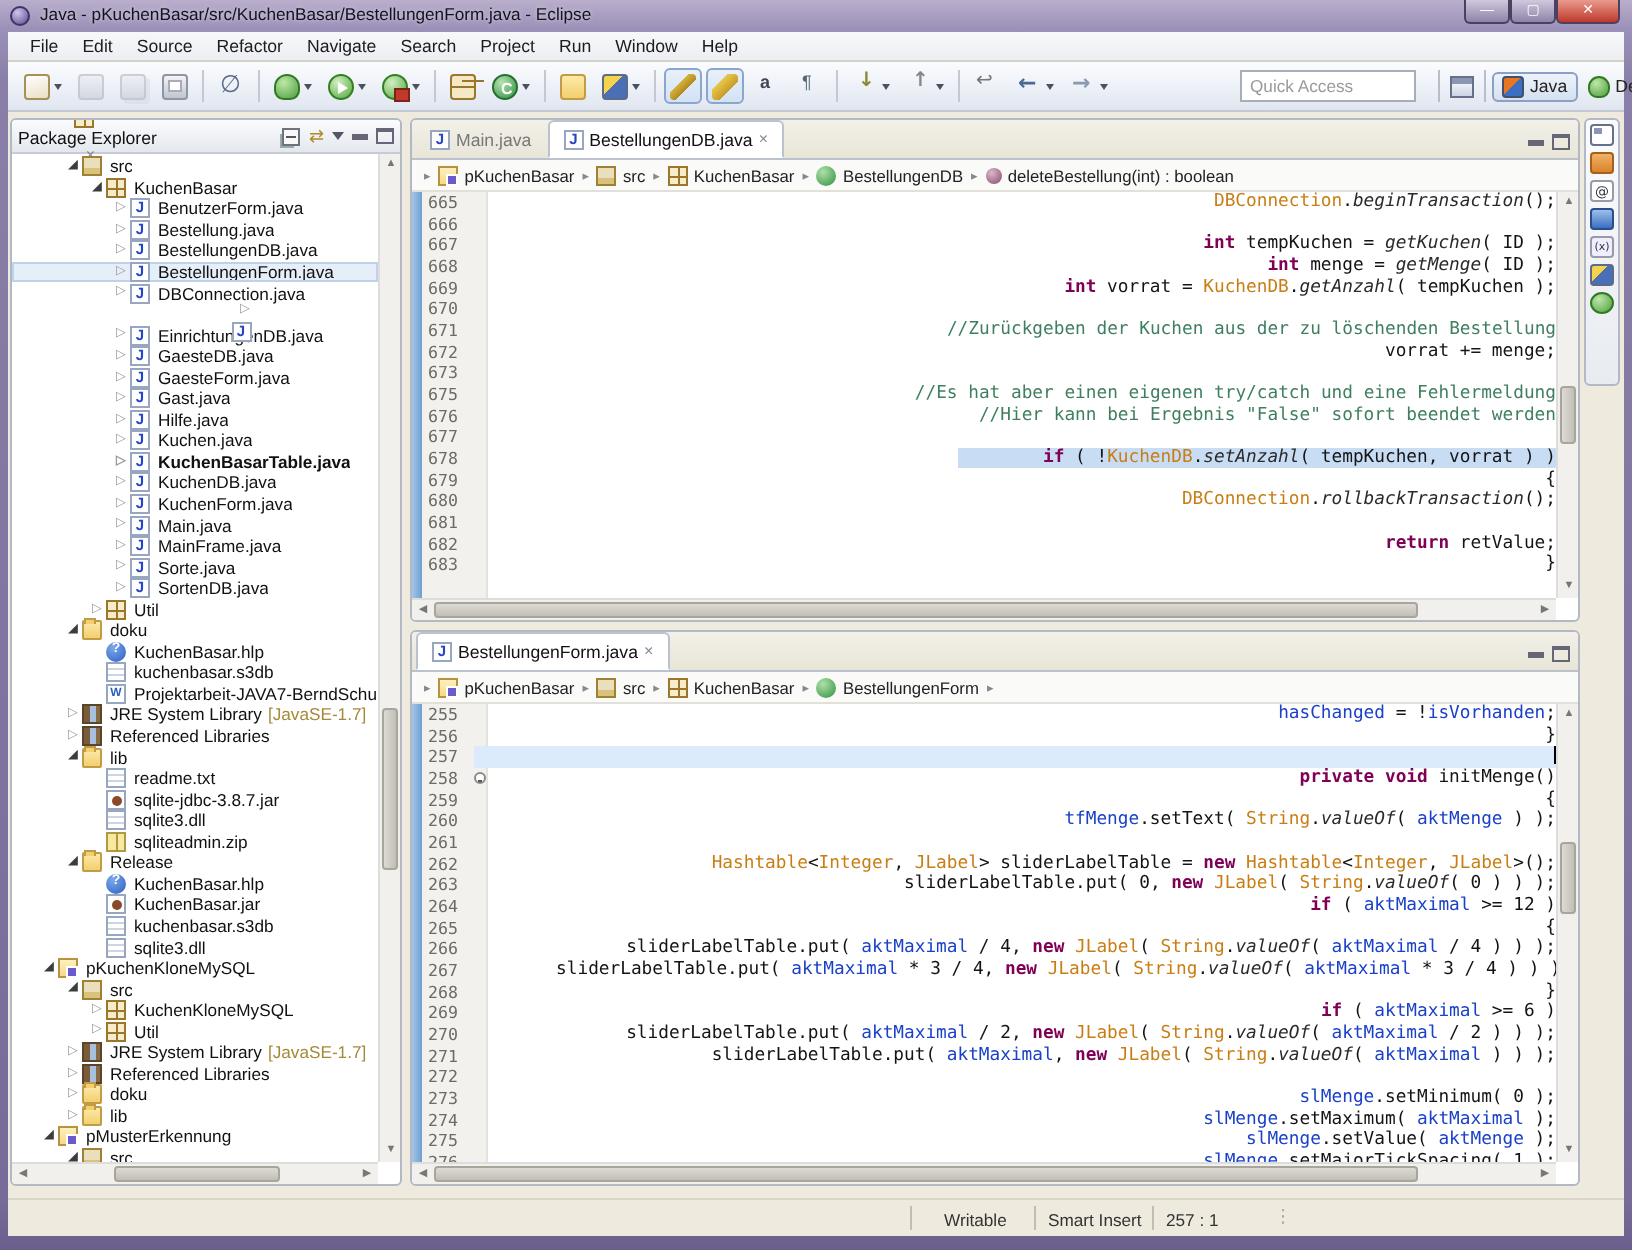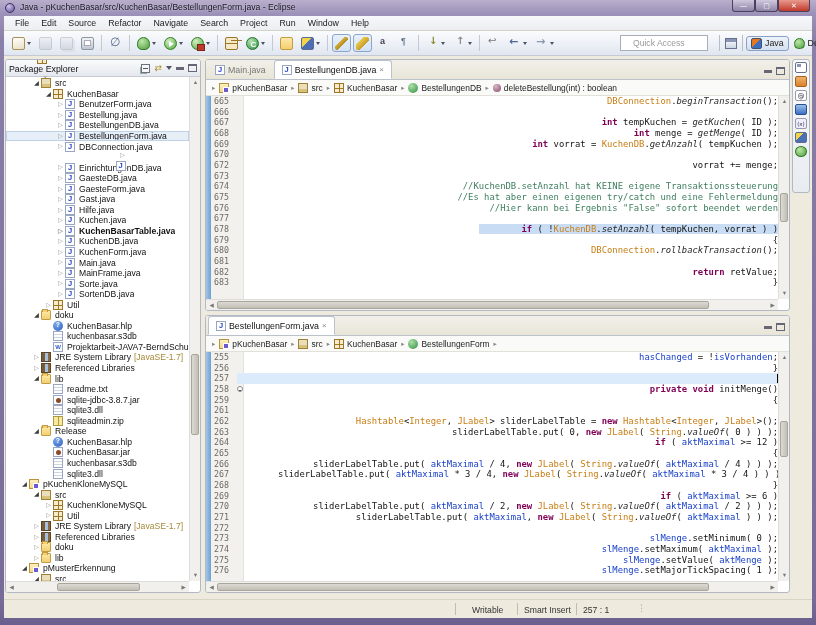--- a/index.html
+++ b/index.html
@@ -52,21 +52,21 @@
   .tk-mark{background:linear-gradient(135deg,transparent 35%,#d8b43c 35%,#b48a20 60%,transparent 60%);}
   .tk-pen{background:linear-gradient(135deg,transparent 30%,#e8c84a 30%,#c89a28 65%,transparent 65%);}
   .tk-a::after{content:"a";position:absolute;left:3px;top:-1px;font:bold 9px "Liberation Sans",sans-serif;color:#445;}
   .tk-para::after{content:"¶";position:absolute;left:3px;top:-1px;font:9px "Liberation Sans",sans-serif;color:#567;}
   .tk-next::after{content:"↓";position:absolute;left:3px;top:-2px;font:bold 10px "DejaVu Sans",sans-serif;color:#8a8a30;}
   .tk-prev::after{content:"↑";position:absolute;left:3px;top:-2px;font:bold 10px "DejaVu Sans",sans-serif;color:#888;}
   .tk-lastedit::after{content:"↩";position:absolute;left:1px;top:-2px;font:10px "DejaVu Sans",sans-serif;color:#777;}
   .tk-back::after{content:"←";position:absolute;left:1px;top:-2px;font:bold 11px "DejaVu Sans",sans-serif;color:#4a6898;}
   .tk-fwd::after{content:"→";position:absolute;left:1px;top:-2px;font:bold 11px "DejaVu Sans",sans-serif;color:#8a98b0;}
   .qa{position:absolute;left:616px;top:4px;width:88px;height:16px;border:1px solid #a8aeb8;font:8.6px "Liberation Sans",sans-serif;
-      padding:1px 12px;color:#333;background:#fff;}
+      padding:1px 4px;color:#333;background:#fff;}
   .qa::placeholder{color:#9a9a9a;}
   .persp{position:absolute;left:712px;top:2px;display:flex;align-items:center;height:20px;}
   .psep{width:1px;height:16px;background:#b8bdc8;margin:0 3px;}
   .pico{width:12px;height:11px;border:1px solid #66708a;background:linear-gradient(#fff,#ccd4e4);position:relative;margin:0 2px;}
   .pico::after{content:"";position:absolute;left:0;right:0;top:0;height:3px;background:#8a96b4;}
   .pbtn{display:flex;align-items:center;border:1px solid transparent;border-radius:3px;padding:1px 4px;font-size:8.8px;color:#222;}
   .pbtn.active{background:linear-gradient(#eef3fa,#d4e0f0);border-color:#8aa0c4;}
   .ji{width:11px;height:11px;margin-right:3px;border-radius:2px;background:linear-gradient(135deg,#e87820 45%,#3b6fc4 45%);border:1px solid #44506a;}
   .bugi{width:11px;height:11px;margin-right:3px;border-radius:55% 55% 45% 45%;background:radial-gradient(circle at 35% 30%,#bde8a8,#4e9e3d);border:1px solid #2f7a24;}
   
@@ -644,33 +644,33 @@
                 <span class="lnum">669</span>
                 <span class="lfold"></span>
                 <span class="ltext"><span class="sp">        </span><span class="sk">int</span><span class="sp"> vorrat = </span><span class="st">KuchenDB</span><span class="sp">.</span><span class="sm">getAnzahl</span><span class="sp">( tempKuchen );</span></span>
               </div>
               <div class="crow">
                 <span class="lnum">670</span>
                 <span class="lfold"></span>
                 <span class="ltext"></span>
               </div>
               <div class="crow">
+                <span class="lnum">671</span>
+                <span class="lfold"></span>
+                <span class="ltext"><span class="sp">        </span><span class="sc">//Zurückgeben der Kuchen aus der zu löschenden Bestellung</span></span>
+              </div>
+              <div class="crow">
                 <span class="lnum">672</span>
                 <span class="lfold"></span>
                 <span class="ltext"><span class="sp">        vorrat += menge;</span></span>
               </div>
               <div class="crow">
                 <span class="lnum">673</span>
                 <span class="lfold"></span>
                 <span class="ltext"></span>
-              </div>
-              <div class="crow">
-                <span class="lnum">674</span>
-                <span class="lfold"></span>
-                <span class="ltext"><span class="sp">        </span><span class="sc">//KuchenDB.setAnzahl hat KEINE eigene Transaktionssteuerung</span></span>
               </div>
               <div class="crow">
                 <span class="lnum">675</span>
                 <span class="lfold"></span>
                 <span class="ltext"><span class="sp">        </span><span class="sc">//Es hat aber einen eigenen try/catch und eine Fehlermeldung</span></span>
               </div>
               <div class="crow">
                 <span class="lnum">676</span>
                 <span class="lfold"></span>
                 <span class="ltext"><span class="sp">        </span><span class="sc">//Hier kann bei Ergebnis "False" sofort beendet werden</span></span>
@@ -782,20 +782,25 @@
                 <span class="lnum">258</span>
                 <span class="lfold">
                   <span class="foldm"></span>
                 </span>
                 <span class="ltext"><span class="sp">  </span><span class="sk">private</span><span class="sp"> </span><span class="sk">void</span><span class="sp"> initMenge()</span></span>
               </div>
               <div class="crow">
                 <span class="lnum">259</span>
                 <span class="lfold"></span>
                 <span class="ltext"><span class="sp">  {</span></span>
+              </div>
+              <div class="crow">
+                <span class="lnum">260</span>
+                <span class="lfold"></span>
+                <span class="ltext"><span class="sp">    </span><span class="sf">tfMenge</span><span class="sp">.setText( </span><span class="st">String</span><span class="sp">.</span><span class="sm">valueOf</span><span class="sp">( </span><span class="sf">aktMenge</span><span class="sp"> ) );</span></span>
               </div>
               <div class="crow">
                 <span class="lnum">261</span>
                 <span class="lfold"></span>
                 <span class="ltext"></span>
               </div>
               <div class="crow">
                 <span class="lnum">262</span>
                 <span class="lfold"></span>
                 <span class="ltext"><span class="sp">    </span><span class="st">Hashtable</span><span class="sp">&lt;</span><span class="st">Integer</span><span class="sp">, </span><span class="st">JLabel</span><span class="sp">&gt; sliderLabelTable = </span><span class="sk">new</span><span class="sp"> </span><span class="st">Hashtable</span><span class="sp">&lt;</span><span class="st">Integer</span><span class="sp">, </span><span class="st">JLabel</span><span class="sp">&gt;();</span></span>

